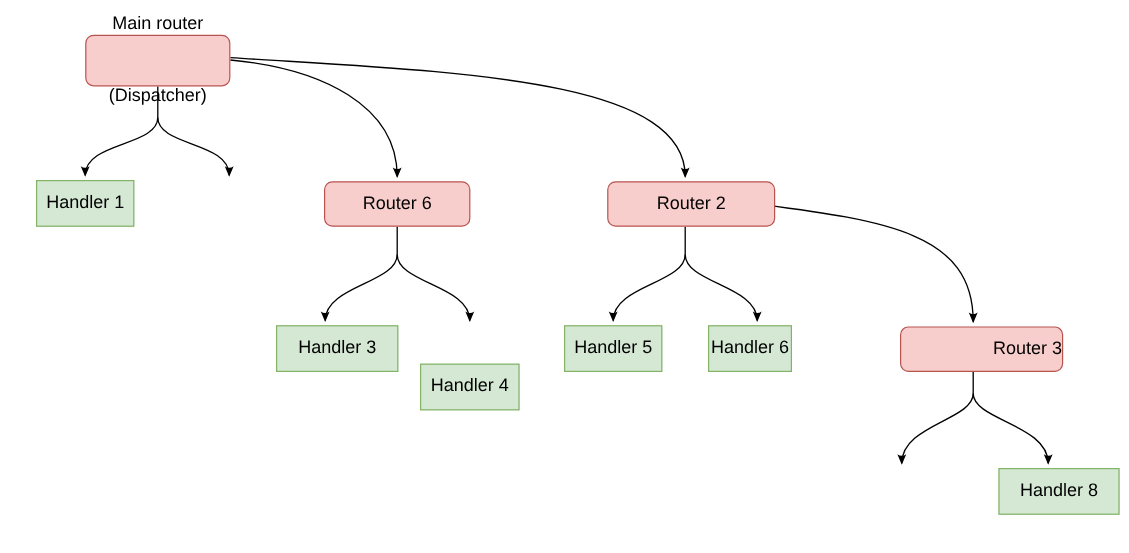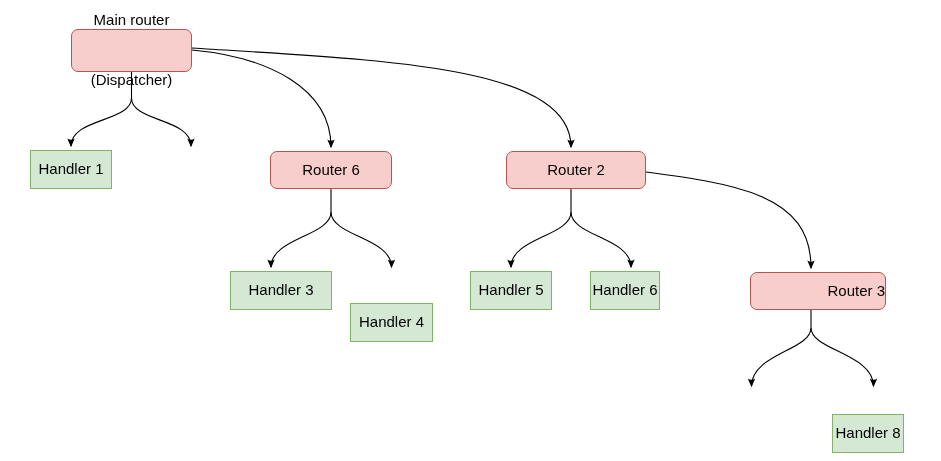--- a/index.html
+++ b/index.html
@@ -61,21 +61,21 @@
   .n-handler1 { left: 30px;  top: 150px; width: 82px;  height: 39px; }
   .n-handler2 { left: 150px; top: 150px; width: 82px;  height: 39px; }
   .n-router1  { left: 270px; top: 151px; width: 122px; height: 38px; }
   .n-router2  { left: 506px; top: 151px; width: 140px; height: 38px; }
   .n-handler3 { left: 230px; top: 271px; width: 102px;  height: 39px; }
   .n-handler4 { left: 350px; top: 271px; width: 83px;  height: 39px; margin-top: 32px; }
   .n-handler5 { left: 470px; top: 271px; width: 82px;  height: 39px; }
   .n-handler6 { left: 590px; top: 271px; width: 70px;  height: 39px; }
   .n-router3  { left: 750px; top: 272px; width: 136px; height: 38px; align-items: flex-end; }
   .n-handler7 { left: 710px; top: 390px; width: 83px;  height: 39px; }
-  .n-handler8 { left: 832px; top: 390px; width: 72px;  height: 39px; margin-top: 24px; }
+  .n-handler8 { left: 832px; top: 390px; width: 101px;  height: 39px; }
 </style>
 </head>
 <body>
 
 <div class="canvas">
 
   <svg class="edges" viewBox="0 0 941 461" xmlns="http://www.w3.org/2000/svg">
     <defs>
       <marker id="arrowhead" viewBox="0 0 10 10" refX="8.5" refY="5" markerWidth="9" markerHeight="8" orient="auto">
         <path class="arrowhead-shape" d="M0,0.8 L10,5 L0,9.2 Q3,5 0,0.8 Z"></path>

